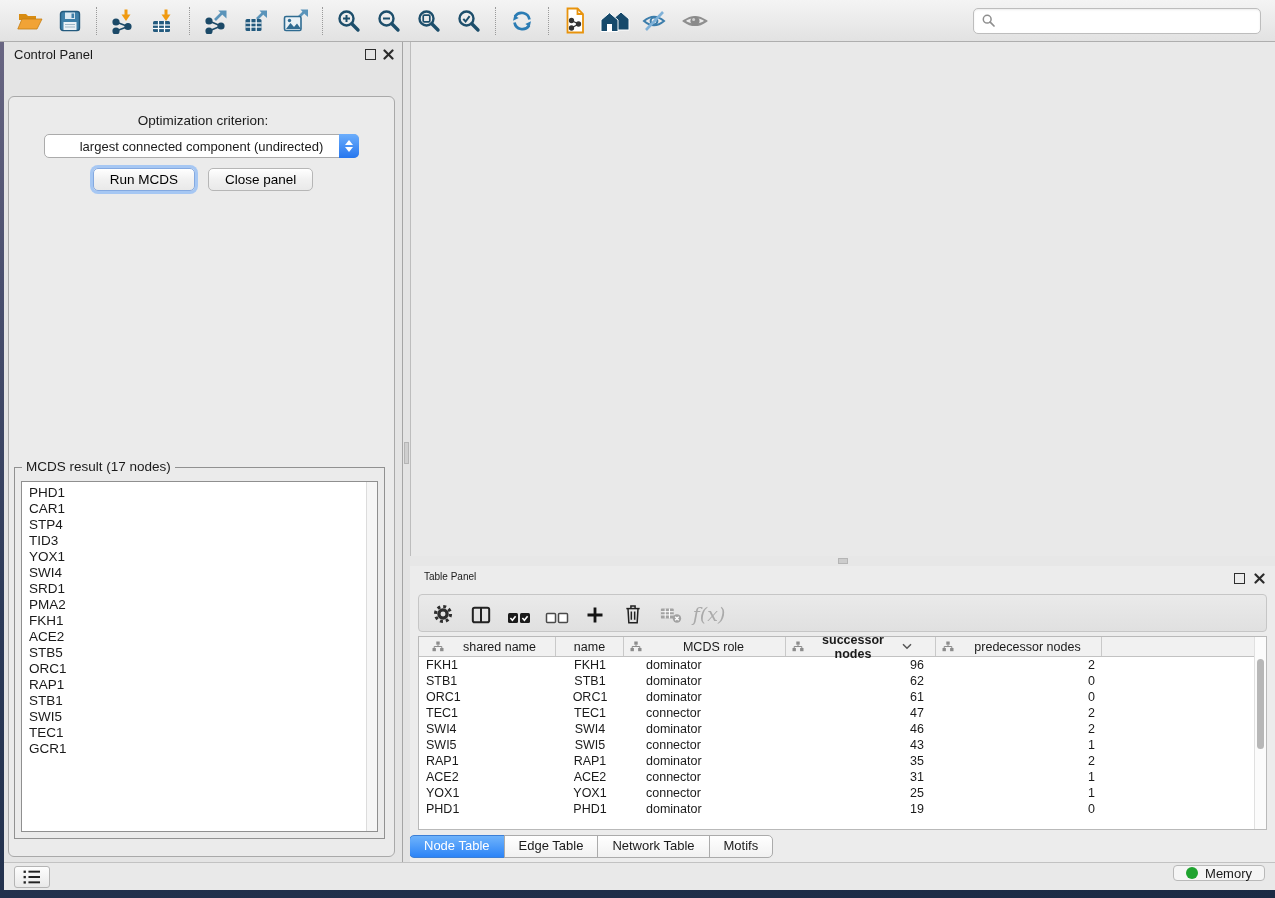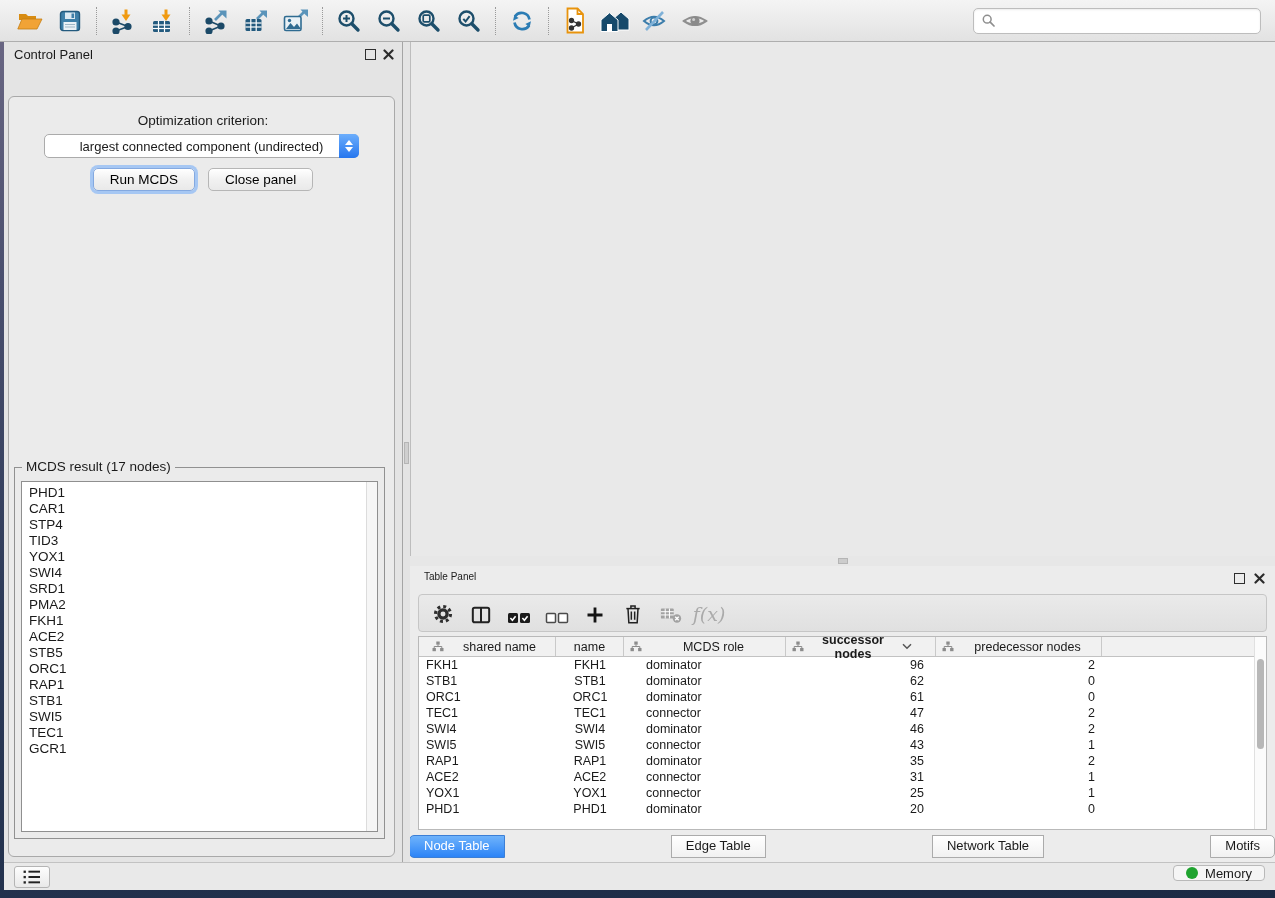--- a/index.html
+++ b/index.html
@@ -89,21 +89,21 @@
   .trow{height:16px;display:flex;align-items:center;}
   .tcell{white-space:nowrap;overflow:hidden;}
   .c0{width:137px;padding-left:7px;}
   .c1{width:68px;text-align:center;}
   .c2{width:162px;padding-left:22px;}
   .c3{width:150px;text-align:right;padding-right:12px;}
   .c4{width:166px;text-align:right;padding-right:7px;}
   .c5{flex:1;}
   .tscroll{width:12px;flex:none;border-left:1px solid #e0e0e0;background:#fbfbfb;position:relative;}
   .tscroll .thumb{position:absolute;left:2px;right:2px;top:22px;height:90px;background:#b7b7b7;border-radius:4px;}
-  .tp-tabs{height:32px;flex:none;display:flex;justify-content:space-between;align-items:center;}
+  .tp-tabs{height:32px;flex:none;display:flex;justify-content:flex-start;align-items:center;}
   .tp-tab{border:1px solid #ababab;background:linear-gradient(#ffffff,#f1f1f1);padding:2px 14px 3px;font-size:13px;margin-left:-1px;line-height:16px;}
   .tp-tab:first-child{border-radius:5px 0 0 5px;}
   .tp-tab:last-child{border-radius:0 5px 5px 0;}
   .tp-tab.active{background:linear-gradient(#6fb3fb,#2c84f7);color:#fff;border-color:#3c7fd6;}
   
   .status-bar{height:28px;flex:none;background:#e9e9e9;border-top:1px solid #c2c2c2;position:relative;}
   .sb-list-btn{position:absolute;left:10px;top:3px;width:36px;height:22px;background:linear-gradient(#fdfdfd,#e9e9e9);
     border:1px solid #b4b4b4;border-radius:3px;display:flex;align-items:center;justify-content:center;}
   .sb-mem-btn{position:absolute;right:10px;top:2px;height:16px;background:#f5f5f5;border:1px solid #b9b9b9;border-radius:4px;
     display:flex;align-items:center;gap:7px;padding:0 12px;font-size:13px;}
@@ -1214,21 +1214,21 @@
                     <div class="tcell c1">YOX1</div>
                     <div class="tcell c2">connector</div>
                     <div class="tcell c3">25</div>
                     <div class="tcell c4">1</div>
                     <div class="tcell c5"></div>
                   </div>
                   <div class="trow">
                     <div class="tcell c0">PHD1</div>
                     <div class="tcell c1">PHD1</div>
                     <div class="tcell c2">dominator</div>
-                    <div class="tcell c3">20</div>
+                    <div class="tcell c3">19</div>
                     <div class="tcell c4">0</div>
                     <div class="tcell c5"></div>
                   </div>
                 </div>
             </div>
             <div class="tscroll">
                 <div class="thumb"></div>
               </div>
           </div>
 

